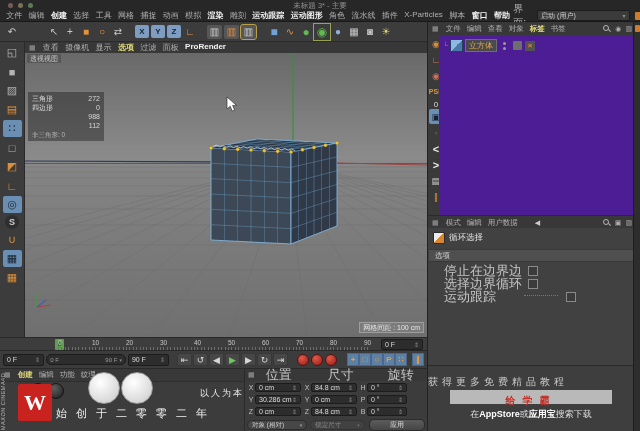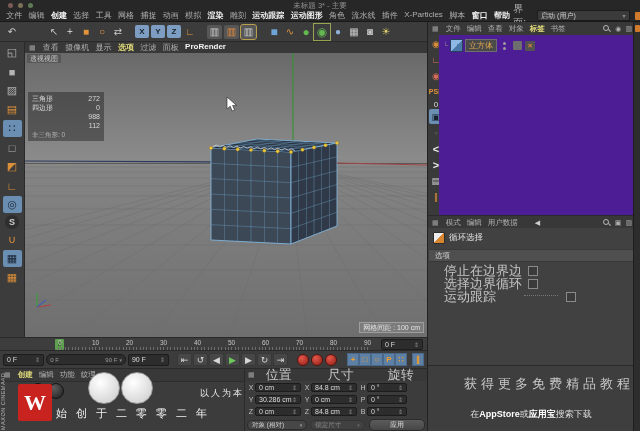--- a/index.html
+++ b/index.html
@@ -127,21 +127,21 @@
   #sectionbar{position:absolute;left:1px;top:21px;right:1px;height:11px;background:#4f4f4f;border-top:1px solid #3a3a3a;border-bottom:1px solid #383838;font-size:7.5px;color:#cfcfcf;line-height:11px;padding-left:6px}
   #amopts{position:absolute;left:0;top:36px;right:0}
   .orow{display:flex;align-items:center;height:13px;padding-left:16px}
   .olabel{font-size:13px;color:#c6c6c6;white-space:nowrap}
   .lead{width:0}
   .lead[data-on="1"]{width:34px;border-bottom:1px dotted #777;margin:0 2px 2px 2px}
   .cbox{width:8px;height:8px;background:#3b3b3b;border:1px solid #8a8a8a;margin-left:6px;flex:none}
   .orow[data-fix="1"] .olabel{width:78px}
   
   #adarea{position:absolute;left:0;top:343px;width:100%;height:66px;background:#3e3e3e;border-top:1px solid #2a2a2a}
-  #adline1{position:absolute;left:0;top:9px;width:100%;text-align:right;font-size:13px;color:#c9c9c9;letter-spacing:4px}
+  #adline1{position:absolute;left:0;top:9px;width:100%;text-align:left;font-size:10px;color:#c9c9c9;letter-spacing:4px}
   #adbar{position:absolute;left:22px;right:22px;top:24px;height:14px;background:#b9b9b9;text-align:center}
   #adbar span{font-size:10px;font-weight:bold;color:#c2312a;letter-spacing:7px;line-height:14px}
   #adline3{position:absolute;left:0;top:42px;width:100%;text-align:center;font-size:9px;color:#dedede}
   #adline3 b{color:#fff}
   
   #edgestrip{position:absolute;left:633px;top:22px;width:7px;height:409px;background:#2d2d2d;border-left:1px solid #1e1e1e;box-sizing:border-box}
   #edgeicon{position:absolute;left:1px;top:3px;width:5px;height:7px;background:#d07b2c;border-radius:1px}
   
   #watermark{position:absolute;left:0;top:0;width:640px;height:431px;pointer-events:none}
   #wmcirc1,#wmcirc2{position:absolute;width:30px;height:30px;border-radius:50%;background:radial-gradient(circle at 38% 32%,#ffffff,#c9c9c9);border:1px solid #9a9a9a}
@@ -625,20 +625,21 @@
           <div class="orow" data-fix="1">
             <span class="olabel">运动跟踪</span>
             <span class="lead" data-on="1"></span>
             <span class="cbox"></span>
           </div>
         </div>
     </div>
 
     <div id="adarea">
       <div id="adline1">获得更多免费精品教程</div>
+      <div id="adbar"><span>给学霸</span></div>
       <div id="adline3">
         <span>在</span><b>AppStore</b><span>或</span><b>应用宝</b><span>搜索下载</span>
       </div>
     </div>
   </div>
 
   <div id="edgestrip">
     <span id="edgeicon"></span>
   </div>
 

